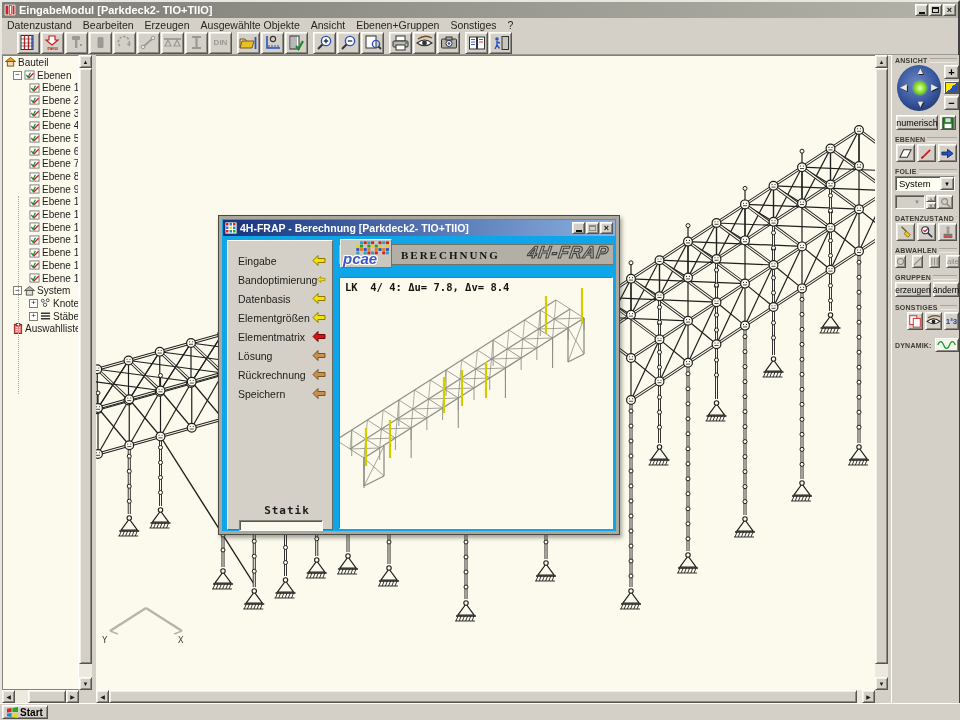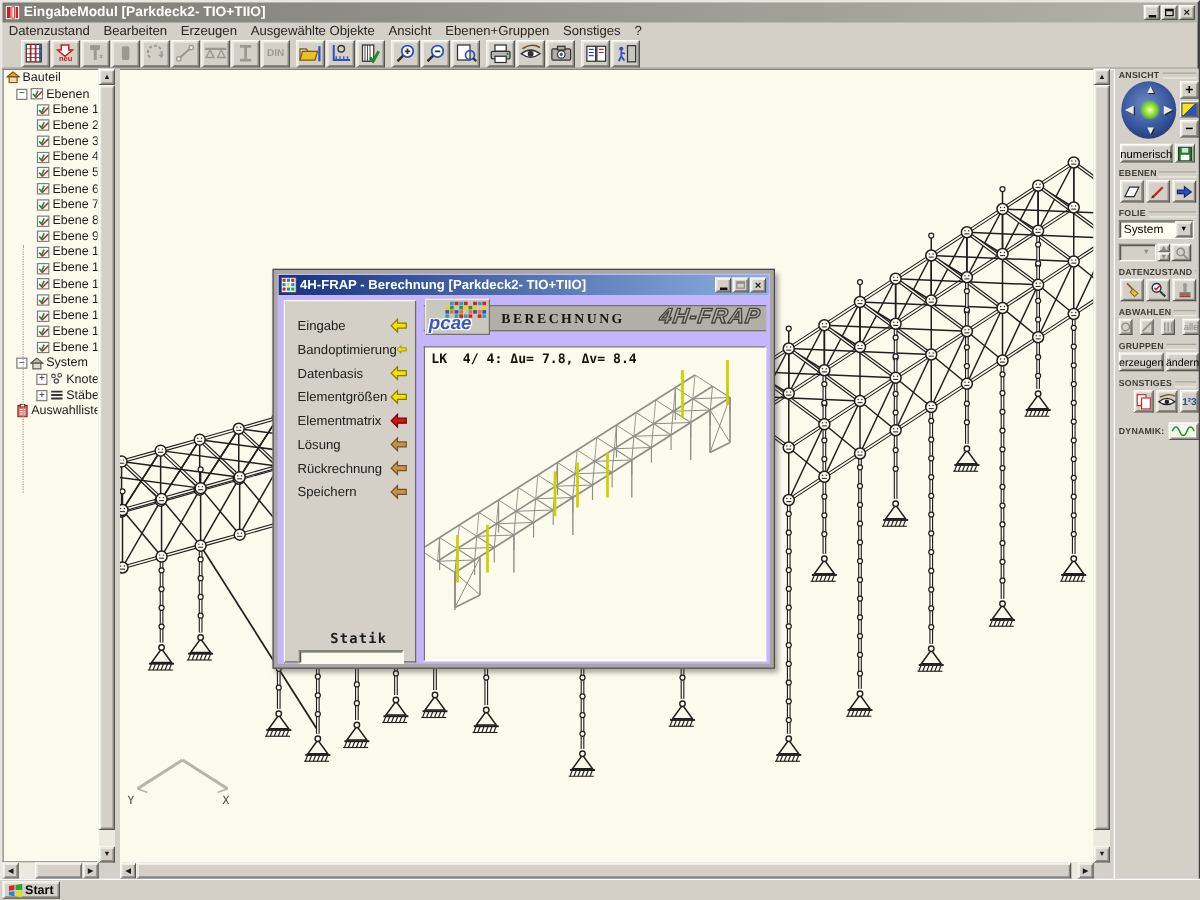--- a/index.html
+++ b/index.html
@@ -50,21 +50,21 @@
   .plabel .pline{flex:1;height:3px;margin-left:2px;border-top:1px solid #a8a59a;border-bottom:1px solid #eceade}
   .iconbtn{display:flex;align-items:center;justify-content:center}
   #navpad{width:46px;height:46px;border-radius:50%;background:radial-gradient(circle at 45% 40%,#6d89c4 0%,#35549c 55%,#16244e 100%);position:relative}
   #navglow{position:absolute;left:15px;top:15px;width:16px;height:16px;border-radius:50%;
            background:radial-gradient(circle,#f4ffb0 0%,#7ddc20 45%,rgba(40,120,30,0) 75%)}
   .nav{position:absolute;color:#e9e9e2;font-size:9px;line-height:1;text-shadow:1px 1px 0 #222}
   .combo{display:flex;align-items:center;background:#fffff2;border:1px solid;border-color:#82827a #fffef8 #fffef8 #82827a;
          box-shadow:inset 1px 1px 0 #5a5a54;box-sizing:border-box;font-size:9.5px;padding-left:3px}
   .dropbtn{margin-left:auto;width:14px;height:100%;display:flex;align-items:center;justify-content:center;font-size:6px}
   
-  #dialog{left:218px;top:215px;width:402px;height:320px;background:#c4b5fd;
+  #dialog{left:218px;top:215px;width:402px;height:320px;background:#0ea5e9;
           border:1px solid #4a4a44;box-shadow:0 0 0 3px #aaa89e inset, 2px 3px 4px rgba(60,60,55,.45);
           box-sizing:border-box;z-index:50}
   #dtitle{left:4px;top:4px;width:392px;height:16px;background:linear-gradient(90deg,#16337e,#8cb0e0);
           display:flex;align-items:center;padding:0 2px;box-sizing:border-box}
   #dtitle .ttext{color:#fff;font-size:10.5px;font-weight:bold;margin-left:3px;white-space:nowrap}
   #dmenu{left:8px;top:24px;width:106px;height:290px;background:#d4d0c8;border:1px solid;border-color:#fffef8 #6a6a62 #6a6a62 #fffef8;box-sizing:border-box}
   .ditem{height:19px;display:flex;align-items:center;padding:0 6px 0 10px;font-size:10.5px;color:#20201c}
   .ditem svg{margin-left:auto}
   #dstatik{left:8px;top:288px;width:120px;text-align:center;font-family:"DejaVu Sans Mono",monospace;font-weight:bold;font-size:11px;color:#1c1c1c;letter-spacing:1px}
   #dprog{left:20px;top:304px;width:84px;height:11px;background:#fcfaec}

